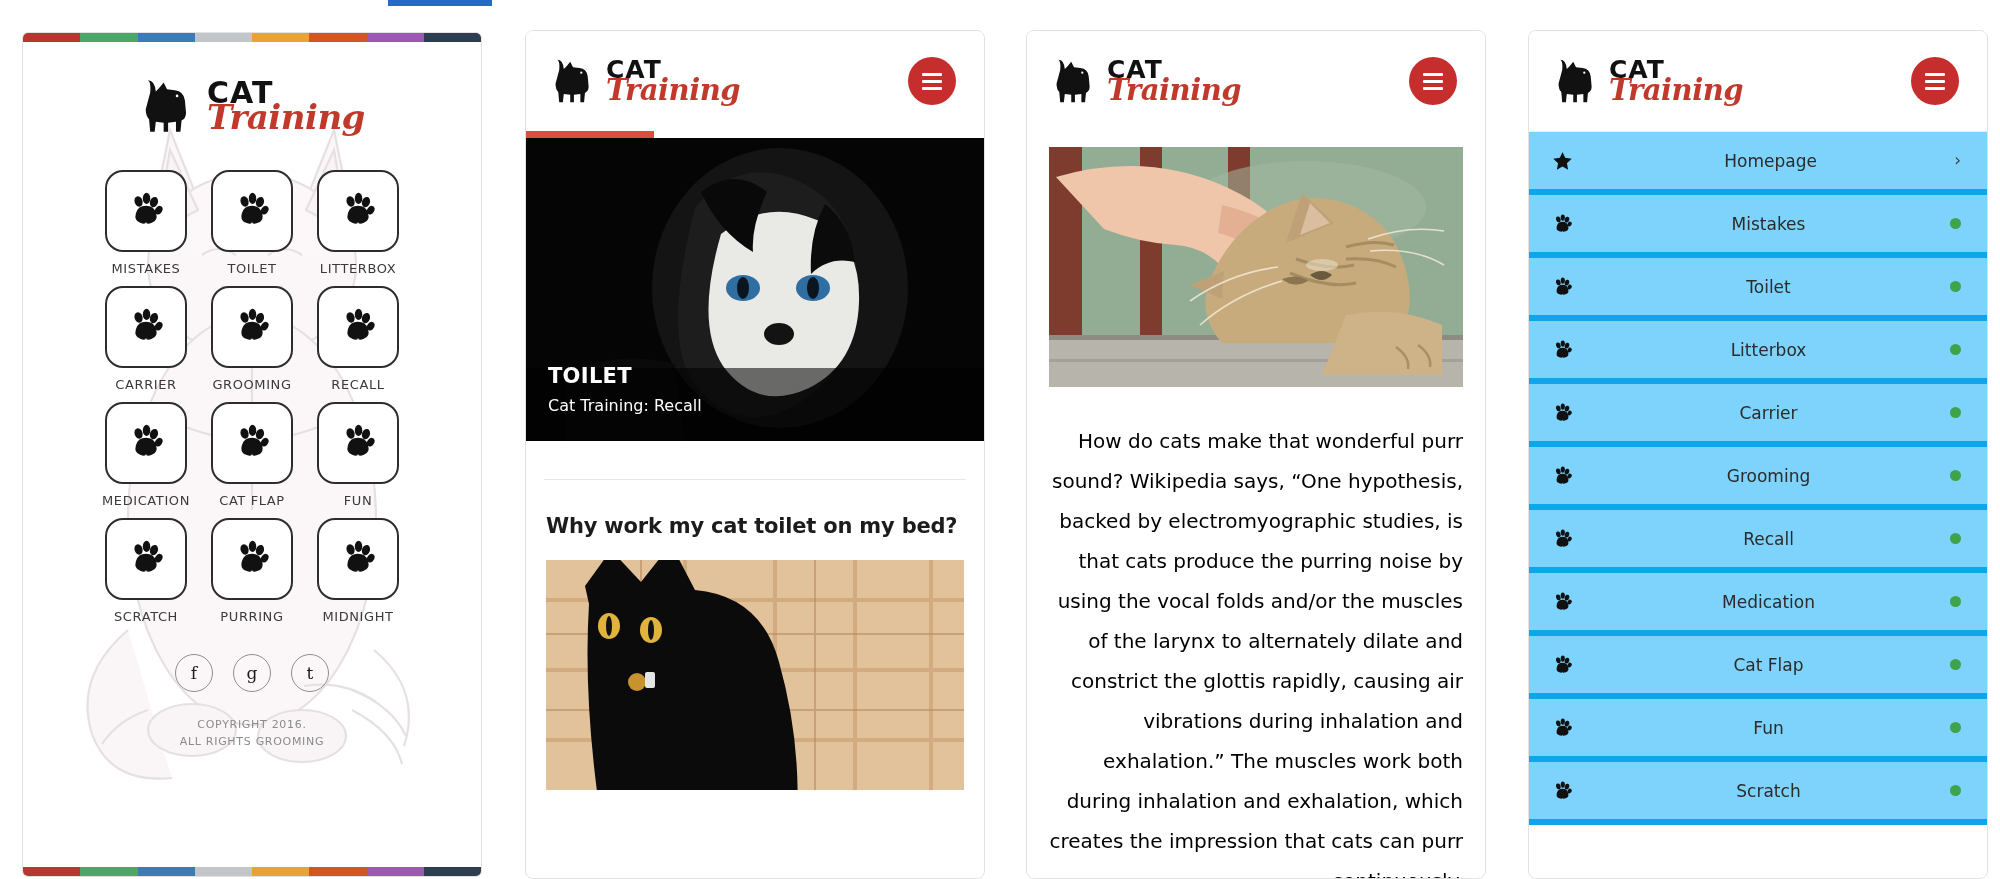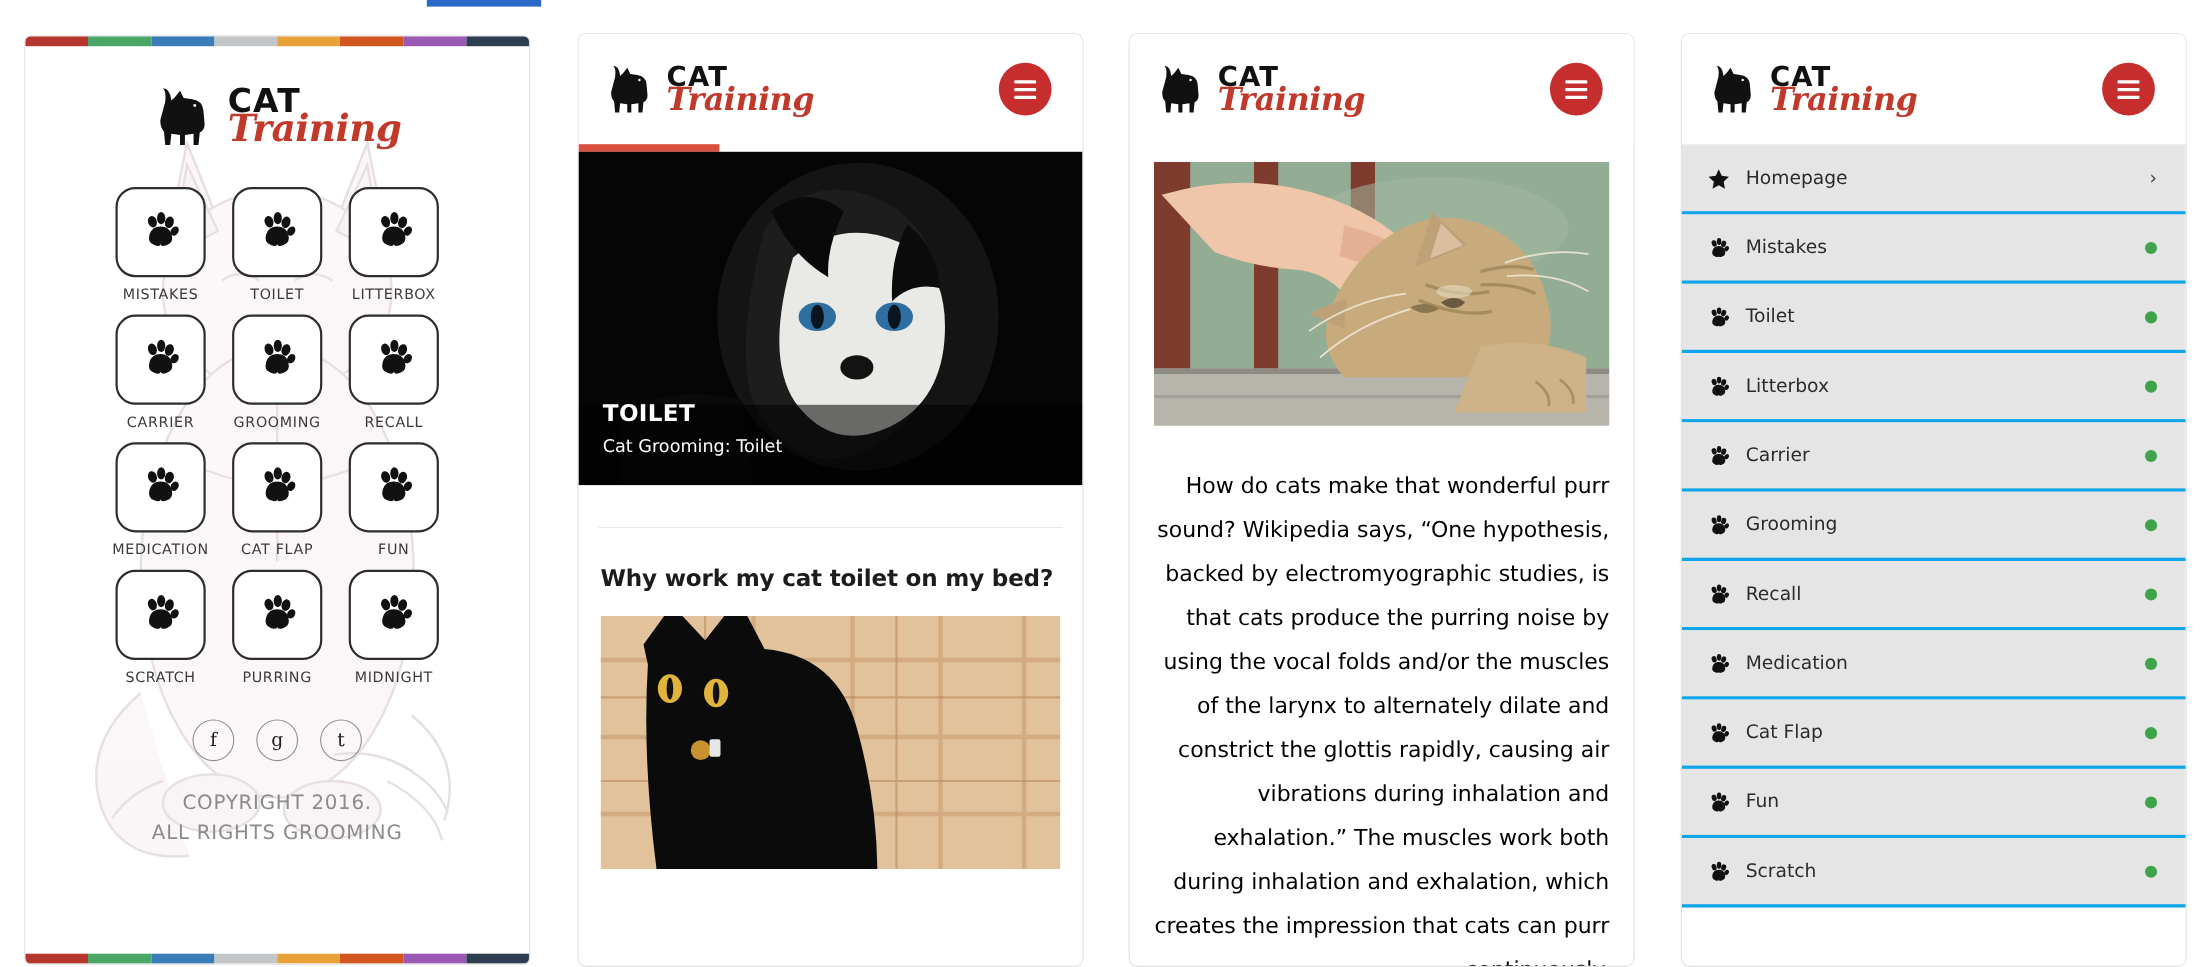--- a/index.html
+++ b/index.html
@@ -97,21 +97,21 @@
     width:38px; height:38px; border-radius:50%;
     border:1px solid #8f8f8f;
     display:flex; align-items:center; justify-content:center;
     background:transparent;
     font-family:"DejaVu Serif", serif; font-size:17px; color:#1b1b1b;
   }
   .copy {
     position:relative; z-index:3;
     text-align:center; margin-top:24px;
     font-family:"DejaVu Sans", sans-serif;
-    font-size:18px; letter-spacing:.7px; color:#8b8b8b; line-height:1.55;
+    font-size:11px; letter-spacing:.7px; color:#8b8b8b; line-height:1.55;
   }
 
   
   .site-head {
     display:flex; align-items:center; justify-content:space-between;
     padding: 26px 28px 26px 24px;
     background:#fff;
     position:relative; z-index:4;
   }
   .head-logo { display:flex; align-items:center; gap:10px; }
@@ -161,22 +161,22 @@
   .p3-body p {
     font-family:"DejaVu Sans", sans-serif;
     font-size:20px; line-height:2.0; color:#000000; margin-bottom:26px;text-align:right;
   }
 
   
   .menu-list { border-top:1px solid #ededed; }
   .menu-row {
     display:flex; align-items:center;
     height:63px; padding: 0 26px 0 24px;
-    border-bottom:3px solid #0ea5e9;
-    cursor:pointer; background:#e5e5e5;
+    border-bottom:6px solid #0ea5e9;
+    cursor:pointer; background:#7dd3fc;text-align:center;
   }
   .menu-ico { width:34px; display:flex; align-items:center; }
   .menu-ico svg { width:19px; height:19px; }
   .menu-label {
     flex:1;
     font-family:"DejaVu Sans", sans-serif;
     font-size:17px; color:#2b2b2b;
   }
   .dot { width:11px; height:11px; border-radius:50%; background:#3fa34a; }
   .chev { font-family:"DejaVu Sans", sans-serif; font-size:17px; color:#444; line-height:1; }
@@ -477,21 +477,21 @@
         <ellipse cx="218" cy="150" rx="17" ry="13" fill="#2f6ea0"></ellipse>
         <ellipse cx="288" cy="150" rx="17" ry="13" fill="#2f6ea0"></ellipse>
         <ellipse cx="218" cy="150" rx="6" ry="11" fill="#0a1520"></ellipse>
         <ellipse cx="288" cy="150" rx="6" ry="11" fill="#0a1520"></ellipse>
         <ellipse cx="254" cy="196" rx="15" ry="11" fill="#131313"></ellipse>
         <path d="M150 226 q-62 -16 -110 12 l0 70 l120 0 z" fill="#0a0a0a"></path>
         <rect y="230" width="460" height="73" fill="#000" opacity=".55"></rect>
       </svg>
       <div class="hero-cap">
         <div class="hero-title">TOILET</div>
-        <div class="hero-sub">Cat Grooming: Toilet</div>
+        <div class="hero-sub">Cat Training: Recall</div>
       </div>
     </div>
 
     <div class="art-sep"></div>
     <div class="art-h2">Why work my cat toilet on my bed?</div>
 
     <div class="art-img">
       <svg class="imgfill" viewBox="0 0 420 230" preserveAspectRatio="xMidYMid slice">
         <rect width="420" height="230" fill="#e2c29a"></rect>
         <g stroke="#cfa67a" stroke-width="4" opacity=".8">

